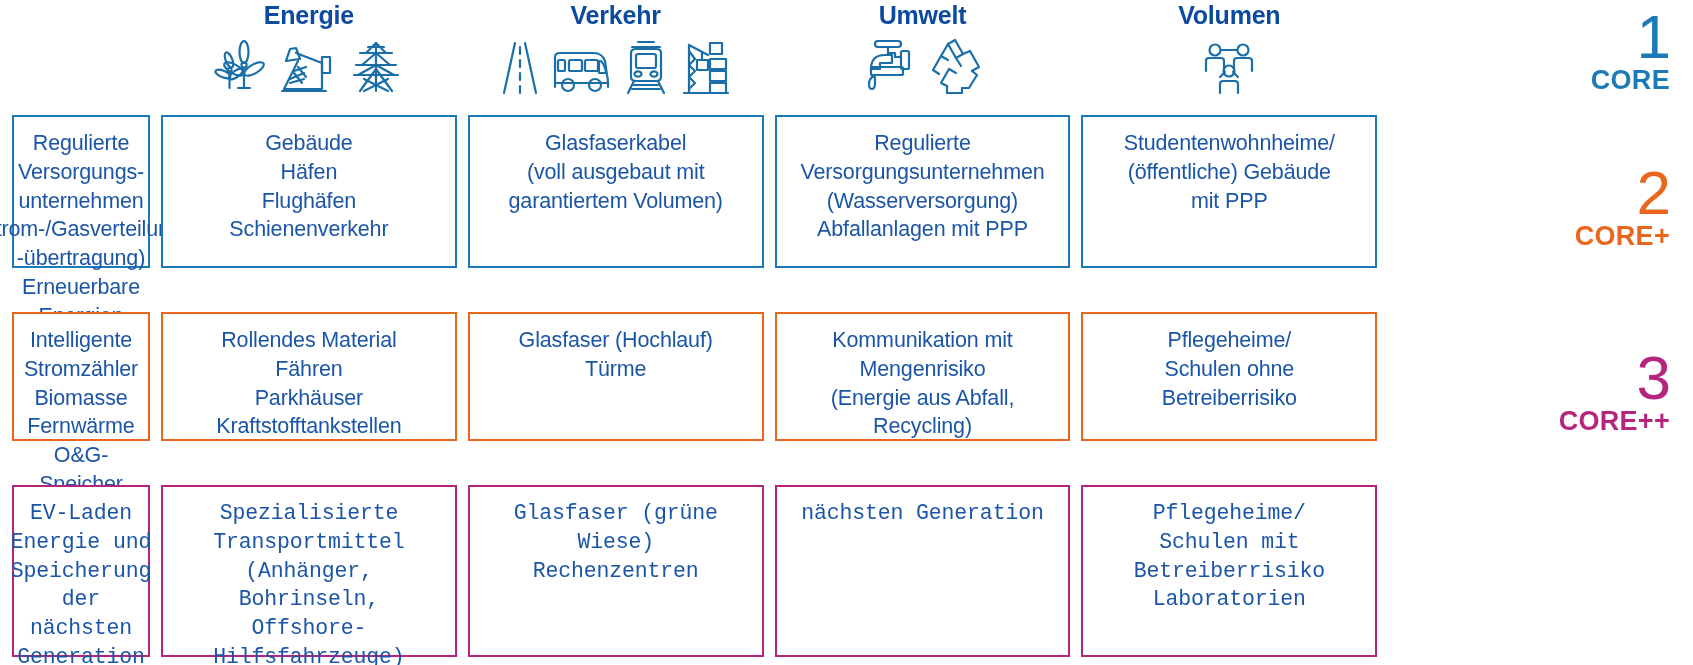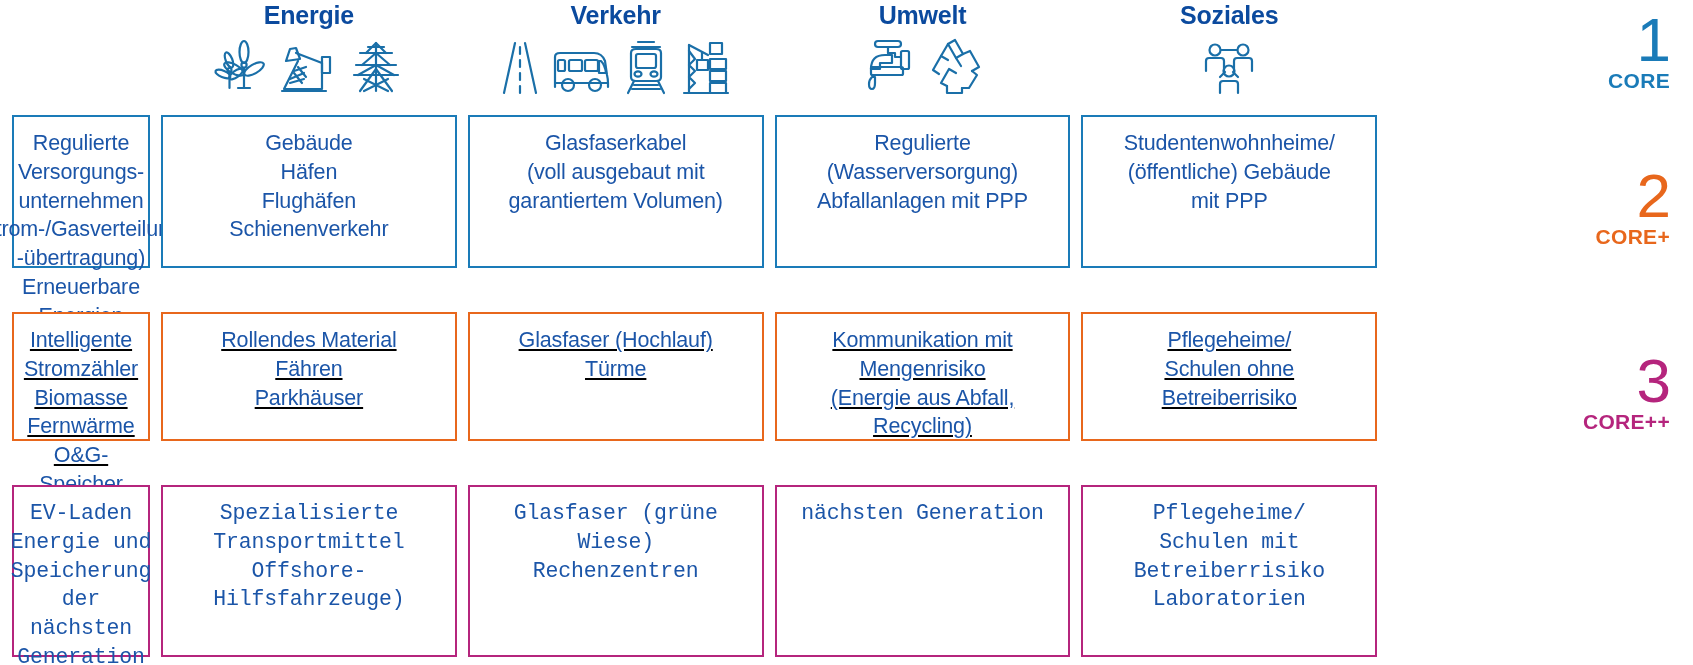--- a/index.html
+++ b/index.html
@@ -75,21 +75,21 @@
     padding-right: 14px;
     box-sizing: border-box;
   }
   .row-num {
     font-size: 62px;
     font-weight: 400;
     line-height: 0.92;
     letter-spacing: -1px;
   }
   .row-tag {
-    font-size: 21px;
+    font-size: 27px;
     font-weight: bold;
     letter-spacing: 0.3px;
     white-space: nowrap;
   }
 
   
   .cell {
     border: 2px solid #1a7bb8;
     background: #ffffff;
     box-sizing: border-box;
@@ -113,21 +113,21 @@
 
   
   .row-core   .row-num,
   .row-core   .row-tag { color: #1a7bb8; }
   .row-coreplus  .row-num,
   .row-coreplus  .row-tag { color: #e8671c; }
   .row-coreplusplus .row-num,
   .row-coreplusplus .row-tag { color: #b5257d; }
 
   .cell.core        { border-color: #1a7bb8; }
-  .cell.coreplus    { border-color: #e8671c; text-decoration: underline; }
+  .cell.coreplus    { border-color: #e8671c; }
   .cell.coreplusplus{ border-color: #b5257d; font-family: Liberation Mono, monospace; }
 </style>
 </head>
 <body>
 
 <div id="infographic">
   <div class="grid">
 
     <div></div>
 
@@ -241,21 +241,21 @@
           <path d="M45 34 L50 38 L42 51 L35 51"></path>
           <path d="M35 51 L35 56 L20 56 L20 49"></path>
           <path d="M20 49 L14 46 L22 32 L29 36"></path>
           <path d="M14 19 L6 33 L12 37"></path>
           <path d="M29 21 L34 29"></path>
         </svg>
       </div>
     </div>
 
     <div class="col-head">
-      <div class="col-title">Soziales</div>
+      <div class="col-title">Volumen</div>
       <div class="icon-row">
 
         <svg width="54" height="52" viewBox="0 0 54 52" fill="none" stroke="#1a6fa8" stroke-width="2.2" stroke-linecap="round" stroke-linejoin="round">
           <circle cx="13" cy="7" r="5.5"></circle>
           <circle cx="41" cy="7" r="5.5"></circle>
           <path d="M19 7 L35 7"></path>
           <path d="M4 28 L4 18 Q4 15 7 15 L19 15 Q22 15 22 18 L22 28"></path>
           <path d="M32 28 L32 18 Q32 15 35 15 L47 15 Q50 15 50 18 L50 28"></path>
           <circle cx="27" cy="28" r="5.5"></circle>
           <path d="M18 34 L23 29 M36 34 L31 29"></path>
@@ -282,20 +282,21 @@
       <p>Flughäfen</p>
       <p>Schienenverkehr</p>
     </div>
     <div class="cell core">
       <p>Glasfaserkabel</p>
       <p>(voll ausgebaut mit</p>
       <p>garantiertem Volumen)</p>
     </div>
     <div class="cell core">
       <p>Regulierte</p>
+      <p>Versorgungsunternehmen</p>
       <p>(Wasserversorgung)</p>
       <p>Abfallanlagen mit PPP</p>
     </div>
     <div class="cell core">
       <p>Studentenwohnheime/</p>
       <p>(öffentliche) Gebäude</p>
       <p>mit PPP</p>
     </div>
 
     <div class="row-label row-coreplus">
@@ -305,20 +306,21 @@
     <div class="cell coreplus">
       <p>Intelligente Stromzähler</p>
       <p>Biomasse</p>
       <p>Fernwärme</p>
       <p>O&amp;G-Speicher</p>
     </div>
     <div class="cell coreplus">
       <p>Rollendes Material</p>
       <p>Fähren</p>
       <p>Parkhäuser</p>
+      <p>Kraftstofftankstellen</p>
     </div>
     <div class="cell coreplus">
       <p>Glasfaser (Hochlauf)</p>
       <p>Türme</p>
     </div>
     <div class="cell coreplus">
       <p>Kommunikation mit</p>
       <p>Mengenrisiko</p>
       <p>(Energie aus Abfall,</p>
       <p>Recycling)</p>
@@ -334,20 +336,21 @@
       <div class="row-tag">CORE++</div>
     </div>
     <div class="cell coreplusplus row-3">
       <p>EV-Laden</p>
       <p>Energie und Speicherung</p>
       <p>der nächsten Generation</p>
     </div>
     <div class="cell coreplusplus row-3">
       <p>Spezialisierte</p>
       <p>Transportmittel</p>
+      <p>(Anhänger, Bohrinseln,</p>
       <p>Offshore-Hilfsfahrzeuge)</p>
     </div>
     <div class="cell coreplusplus row-3">
       <p>Glasfaser (grüne Wiese)</p>
       <p>Rechenzentren</p>
     </div>
     <div class="cell coreplusplus row-3">
       <p>nächsten Generation</p>
     </div>
     <div class="cell coreplusplus row-3">

